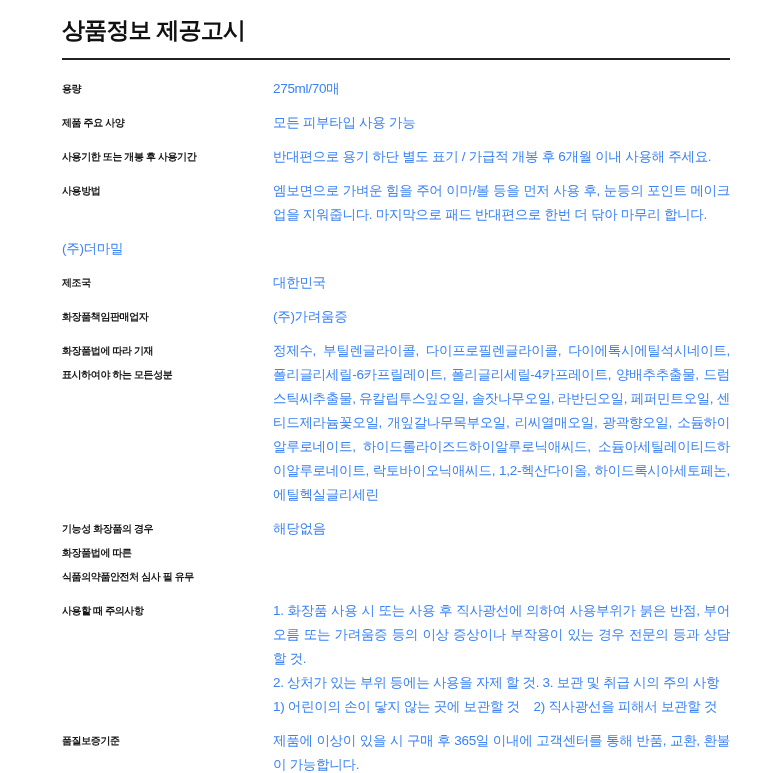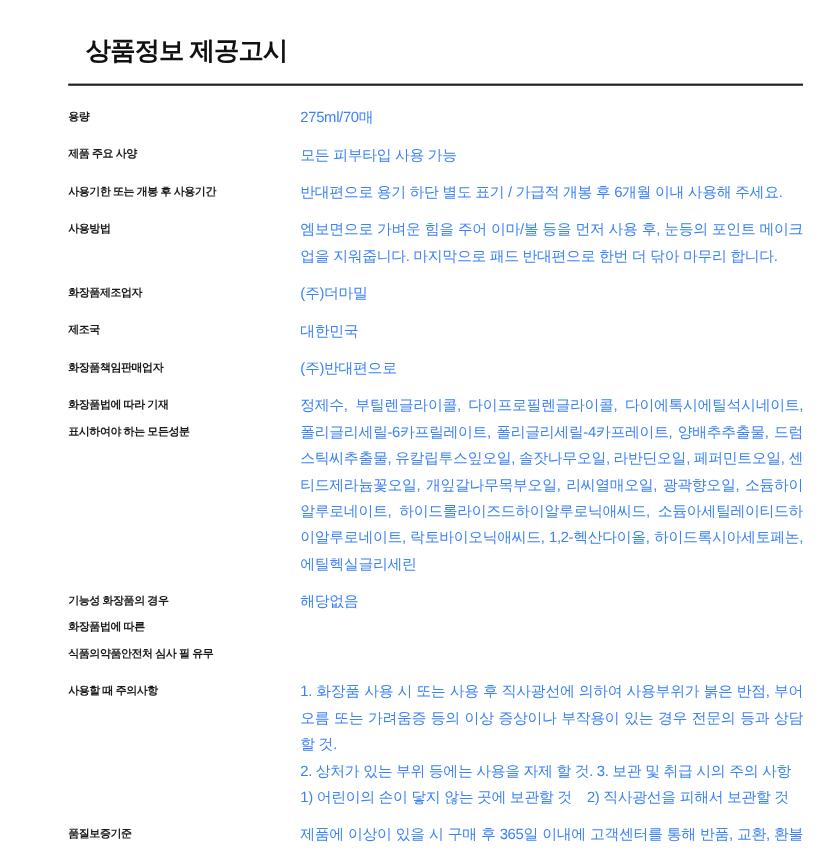--- a/index.html
+++ b/index.html
@@ -11,21 +11,21 @@
     overflow: hidden;
     font-family: "Liberation Sans", "DejaVu Sans", sans-serif;
   }
   .page {
     box-sizing: border-box;
     width: 758px;
     height: 773px;
     padding: 16px 28px 0 62px;
   }
   .page-title {
-    margin: 16px;
+    margin: 0;
     font-size: 23px;
     font-weight: 800;
     letter-spacing: -0.8px;
     color: #111111;
     line-height: 28px;
   }
   .rule {
     height: 2px;
     background: #222222;
   }
@@ -83,32 +83,31 @@
     <div class="row-label">사용기한 또는 개봉 후 사용기간</div>
     <div class="row-value">반대편으로 용기 하단 별도 표기 / 가급적 개봉 후 6개월 이내 사용해 주세요.</div>
   </div>
 
   <div class="row">
     <div class="row-label">사용방법</div>
     <div class="row-value">엠보면으로 가벼운 힘을 주어 이마/볼 등을 먼저 사용 후, 눈등의 포인트 메이크업을 지워줍니다. 마지막으로 패드 반대편으로 한번 더 닦아 마무리 합니다.</div>
   </div>
 
   <div class="row">
-    <div class="row-label">화장품제조업자</div>
     <div class="row-value">(주)더마밀</div>
   </div>
 
   <div class="row">
     <div class="row-label">제조국</div>
     <div class="row-value">대한민국</div>
   </div>
 
   <div class="row">
     <div class="row-label">화장품책임판매업자</div>
-    <div class="row-value">(주)반대편으로</div>
+    <div class="row-value">(주)가려움증</div>
   </div>
 
   <div class="row">
     <div class="row-label">화장품법에 따라 기재
 표시하여야 하는 모든성분</div>
     <div class="row-value">정제수, 부틸렌글라이콜, 다이프로필렌글라이콜, 다이에톡시에틸석시네이트, 폴리글리세릴-6카프릴레이트, 폴리글리세릴-4카프레이트, 양배추추출물, 드럼스틱씨추출물, 유칼립투스잎오일, 솔잣나무오일, 라반딘오일, 페퍼민트오일, 센티드제라늄꽃오일, 개잎갈나무목부오일, 리씨열매오일, 광곽향오일, 소듐하이알루로네이트, 하이드롤라이즈드하이알루로닉애씨드, 소듐아세틸레이티드하이알루로네이트, 락토바이오닉애씨드, 1,2-헥산다이올, 하이드록시아세토페논, 에틸헥실글리세린</div>
   </div>
 
   <div class="row">
     <div class="row-label">기능성 화장품의 경우

